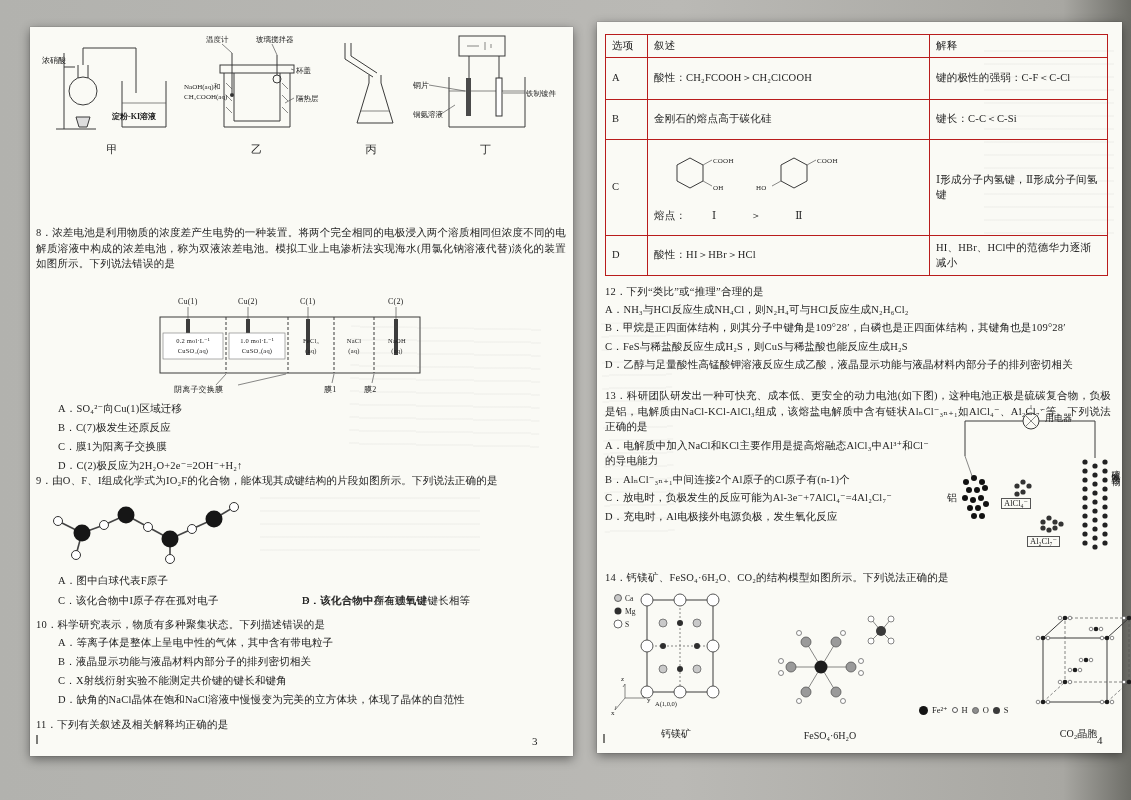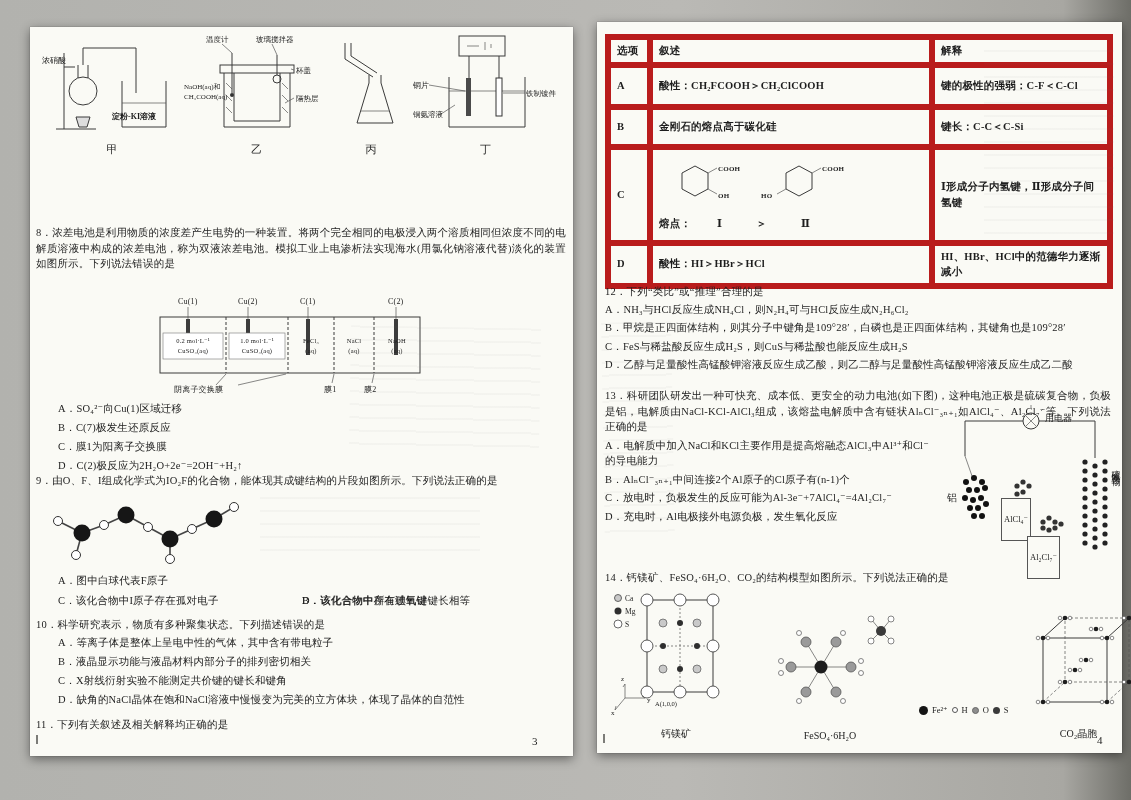--- a/index.html
+++ b/index.html
@@ -19,27 +19,27 @@
   .optwrap{margin-bottom:3px}
   .pagenum{position:absolute;font-size:11px}
   .app-row{position:absolute;top:6px;left:12px;display:flex;gap:2px;align-items:flex-start}
   .app{display:flex;flex-direction:column;align-items:center}
   .app-cap{font-size:11px;margin-top:1px}
   svg{display:block}
   svg text{fill:#1d1d1d}
   svg .ln{stroke:#3a3a3a;stroke-width:1;fill:none}
   svg .thin{stroke:#555;stroke-width:.7;fill:none}
   .qtable{border-collapse:collapse;font-size:10.5px;table-layout:fixed}
-  .qtable th,.qtable td{border:6px solid #b91c1c;padding:3px 6px;vertical-align:middle;font-weight:bold;text-align:left}
+  .qtable th,.qtable td{border:1px solid #b91c1c;padding:3px 6px;vertical-align:middle;font-weight:normal;text-align:left}
   .qtable th{text-align:left}
   .melt-line{display:flex;align-items:center;font-size:10.5px;margin-top:8px}
   .melt-line .sp1{margin-left:26px}.melt-line .sp2{margin-left:34px}.melt-line .sp3{margin-left:34px}
   .q13-diagram{position:absolute}
   .ovl{position:absolute;font-size:9px;line-height:1.1}
-  .ovl.box{border:1px solid #555;padding:16px 2px;background:#fafaf5;font-size:8.5px}
+  .ovl.box{border:1px solid #555;padding:0 2px;background:#fafaf5;font-size:8.5px}
   .vert{writing-mode:vertical-rl;letter-spacing:2px}
   .fig-row{position:absolute;display:flex;align-items:flex-end;gap:14px}
   .fig-col{display:flex;flex-direction:column;align-items:center}
   .fig-cap{font-size:10px;margin-top:11px}
   .legend2{display:flex;flex-direction:row;gap:4px;font-size:8.5px;padding-bottom:26px}
   .legend2 .lrow{display:flex;align-items:center;gap:4px}
   .dot{display:inline-block;border-radius:50%}
   .dot.fe{width:9px;height:9px;background:#141414}
   .dot.h{width:6px;height:6px;background:#fff;border:1px solid #555}
   .dot.o{width:7px;height:7px;background:#8e8e8e;border:1px solid #666}
@@ -300,21 +300,21 @@
     </tbody>
       </table>
   </div>
 
   <div class="blk" style="top:262px;left:8px;width:506px">
     <div class="stem">12．下列“类比”或“推理”合理的是</div>
     <div style="margin-top:2px">
       <div class="optwrap">A．NH₃与HCl反应生成NH₄Cl，则N₂H₄可与HCl反应生成N₂H₆Cl₂</div>
       <div class="optwrap">B．甲烷是正四面体结构，则其分子中键角是109°28′，白磷也是正四面体结构，其键角也是109°28′</div>
       <div class="optwrap">C．FeS与稀盐酸反应生成H₂S，则CuS与稀盐酸也能反应生成H₂S</div>
-      <div class="optwrap">D．乙醇与足量酸性高锰酸钾溶液反应生成乙酸，则乙二醇与足量酸性高锰酸钾溶液反应生成乙二酸</div>
+      <div class="optwrap">D．乙醇与足量酸性高锰酸钾溶液反应生成乙酸，液晶显示功能与液晶材料内部分子的排列密切相关</div>
     </div>
   </div>
 
   <div class="blk" style="top:366px;left:8px;width:506px">
     <div class="stem">13．科研团队研发出一种可快充、成本低、更安全的动力电池(如下图)，这种电池正极是硫碳复合物，负极是铝，电解质由NaCl-KCl-AlCl₃组成，该熔盐电解质中含有链状AlₙCl⁻₃ₙ₊₁如AlCl₄⁻、Al₂Cl₇⁻等。下列说法正确的是</div>
     <div style="margin-top:3px;width:334px">
       <div class="optwrap">A．电解质中加入NaCl和KCl主要作用是提高熔融态AlCl₃中Al³⁺和Cl⁻的导电能力</div>
       <div class="optwrap">B．AlₙCl⁻₃ₙ₊₁中间连接2个Al原子的Cl原子有(n-1)个</div>
       <div class="optwrap">C．放电时，负极发生的反应可能为Al-3e⁻+7AlCl₄⁻=4Al₂Cl₇⁻</div>
       <div class="optwrap">D．充电时，Al电极接外电源负极，发生氧化反应</div>

